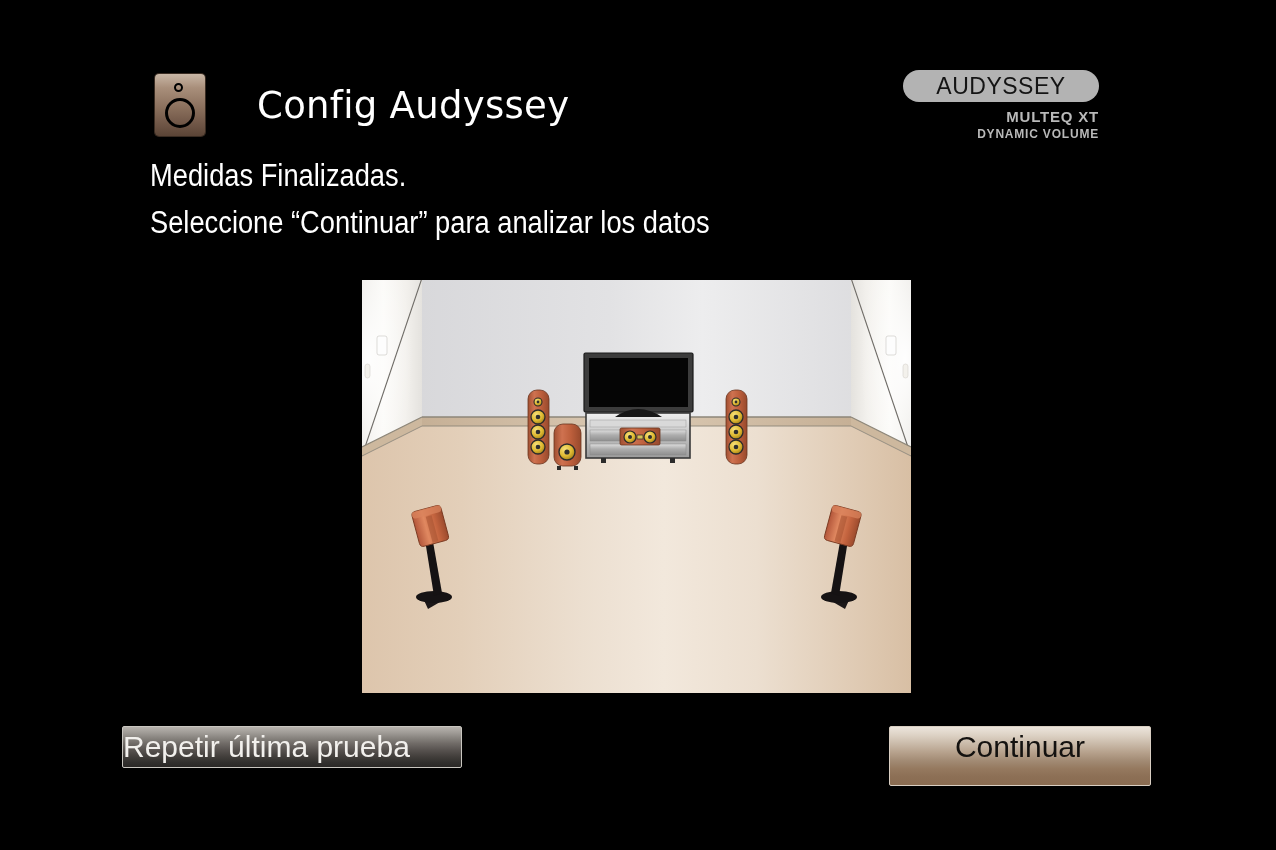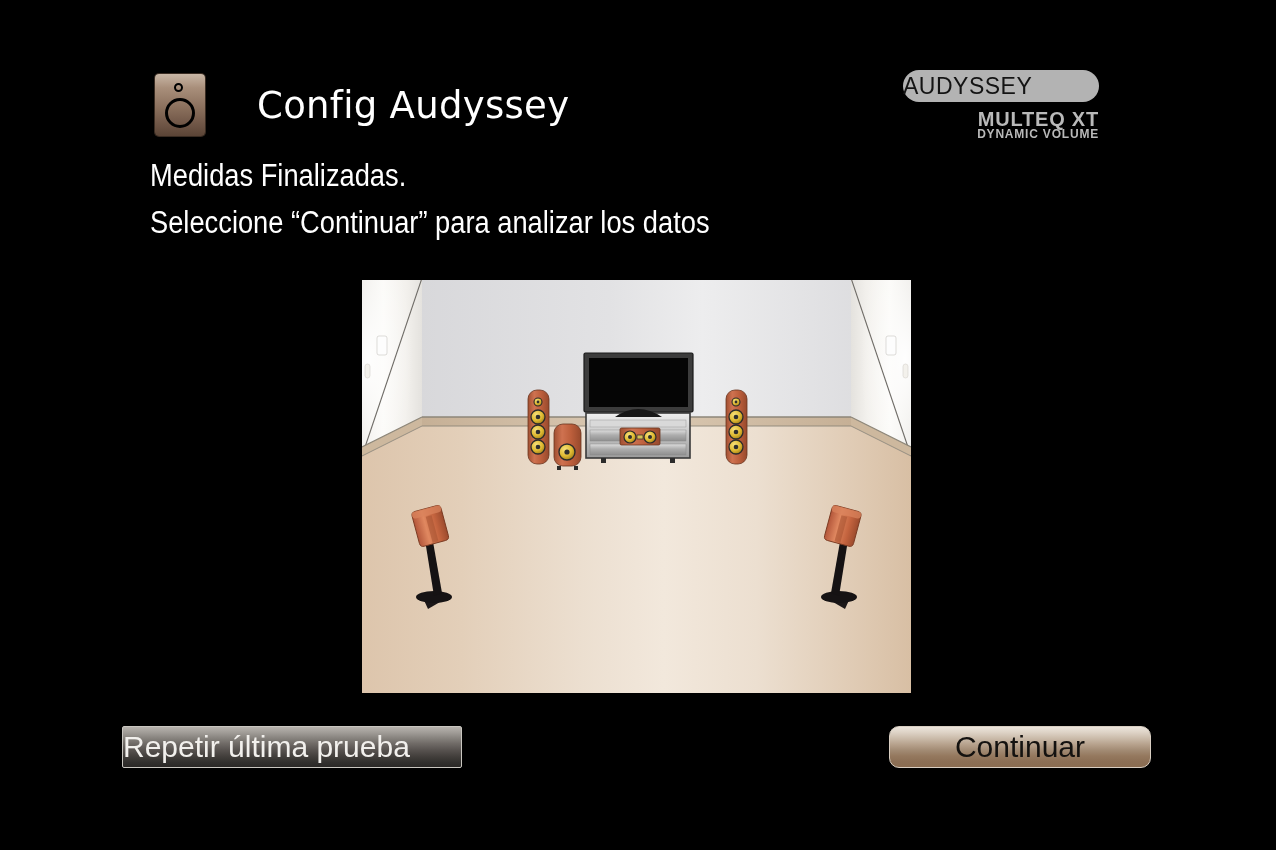--- a/index.html
+++ b/index.html
@@ -83,33 +83,33 @@
     height: 32px;
     border-radius: 16px;
     background: #b3b3b3;
   }
   #audyssey-wordmark {
     position: absolute;
     left: 0; top: 0;
     width: 196px;
     height: 32px;
     line-height: 32px;
-    text-align: left;
+    text-align: center;
     font-family: "Liberation Sans", sans-serif;
     font-size: 23px;
     font-weight: 400;
     letter-spacing: 0.5px;
     color: #141414;
   }
   #audyssey-sub1 {
     position: absolute;
     right: 2px;
     top: 38px;
     font-family: "Liberation Sans", sans-serif;
-    font-size: 20px;
+    font-size: 15px;
     font-weight: bold;
     letter-spacing: 0.8px;
     color: #b9b9b9;
     white-space: nowrap;
   }
   #audyssey-sub2 {
     position: absolute;
     right: 2px;
     top: 57px;
     font-family: "Liberation Sans", sans-serif;
@@ -167,24 +167,24 @@
     font-size: 30px;
     color: #f2f0ed;
     white-space: nowrap;
     cursor: pointer;
   }
   #btn-continue {
     position: absolute;
     left: 889px;
     top: 726px;
     width: 262px;
-    height: 42px;
+    height: 60px;
     border: 1px solid #d8cec2;
     box-sizing: border-box;
-    border-radius: 10px;
+    border-radius: 2px;
     background: linear-gradient(to bottom,
         #ece5dc 0%, #ddd2c5 14%, #cbbcab 28%,
         #b6a18c 44%, #a28b74 58%, #95795f 72%,
         #8c6f55 86%, #8a6c51 100%);
     text-align: center;
     line-height: 40px;
     font-family: "Liberation Sans", sans-serif;
     font-size: 30px;
     color: #141210;
     white-space: nowrap;

